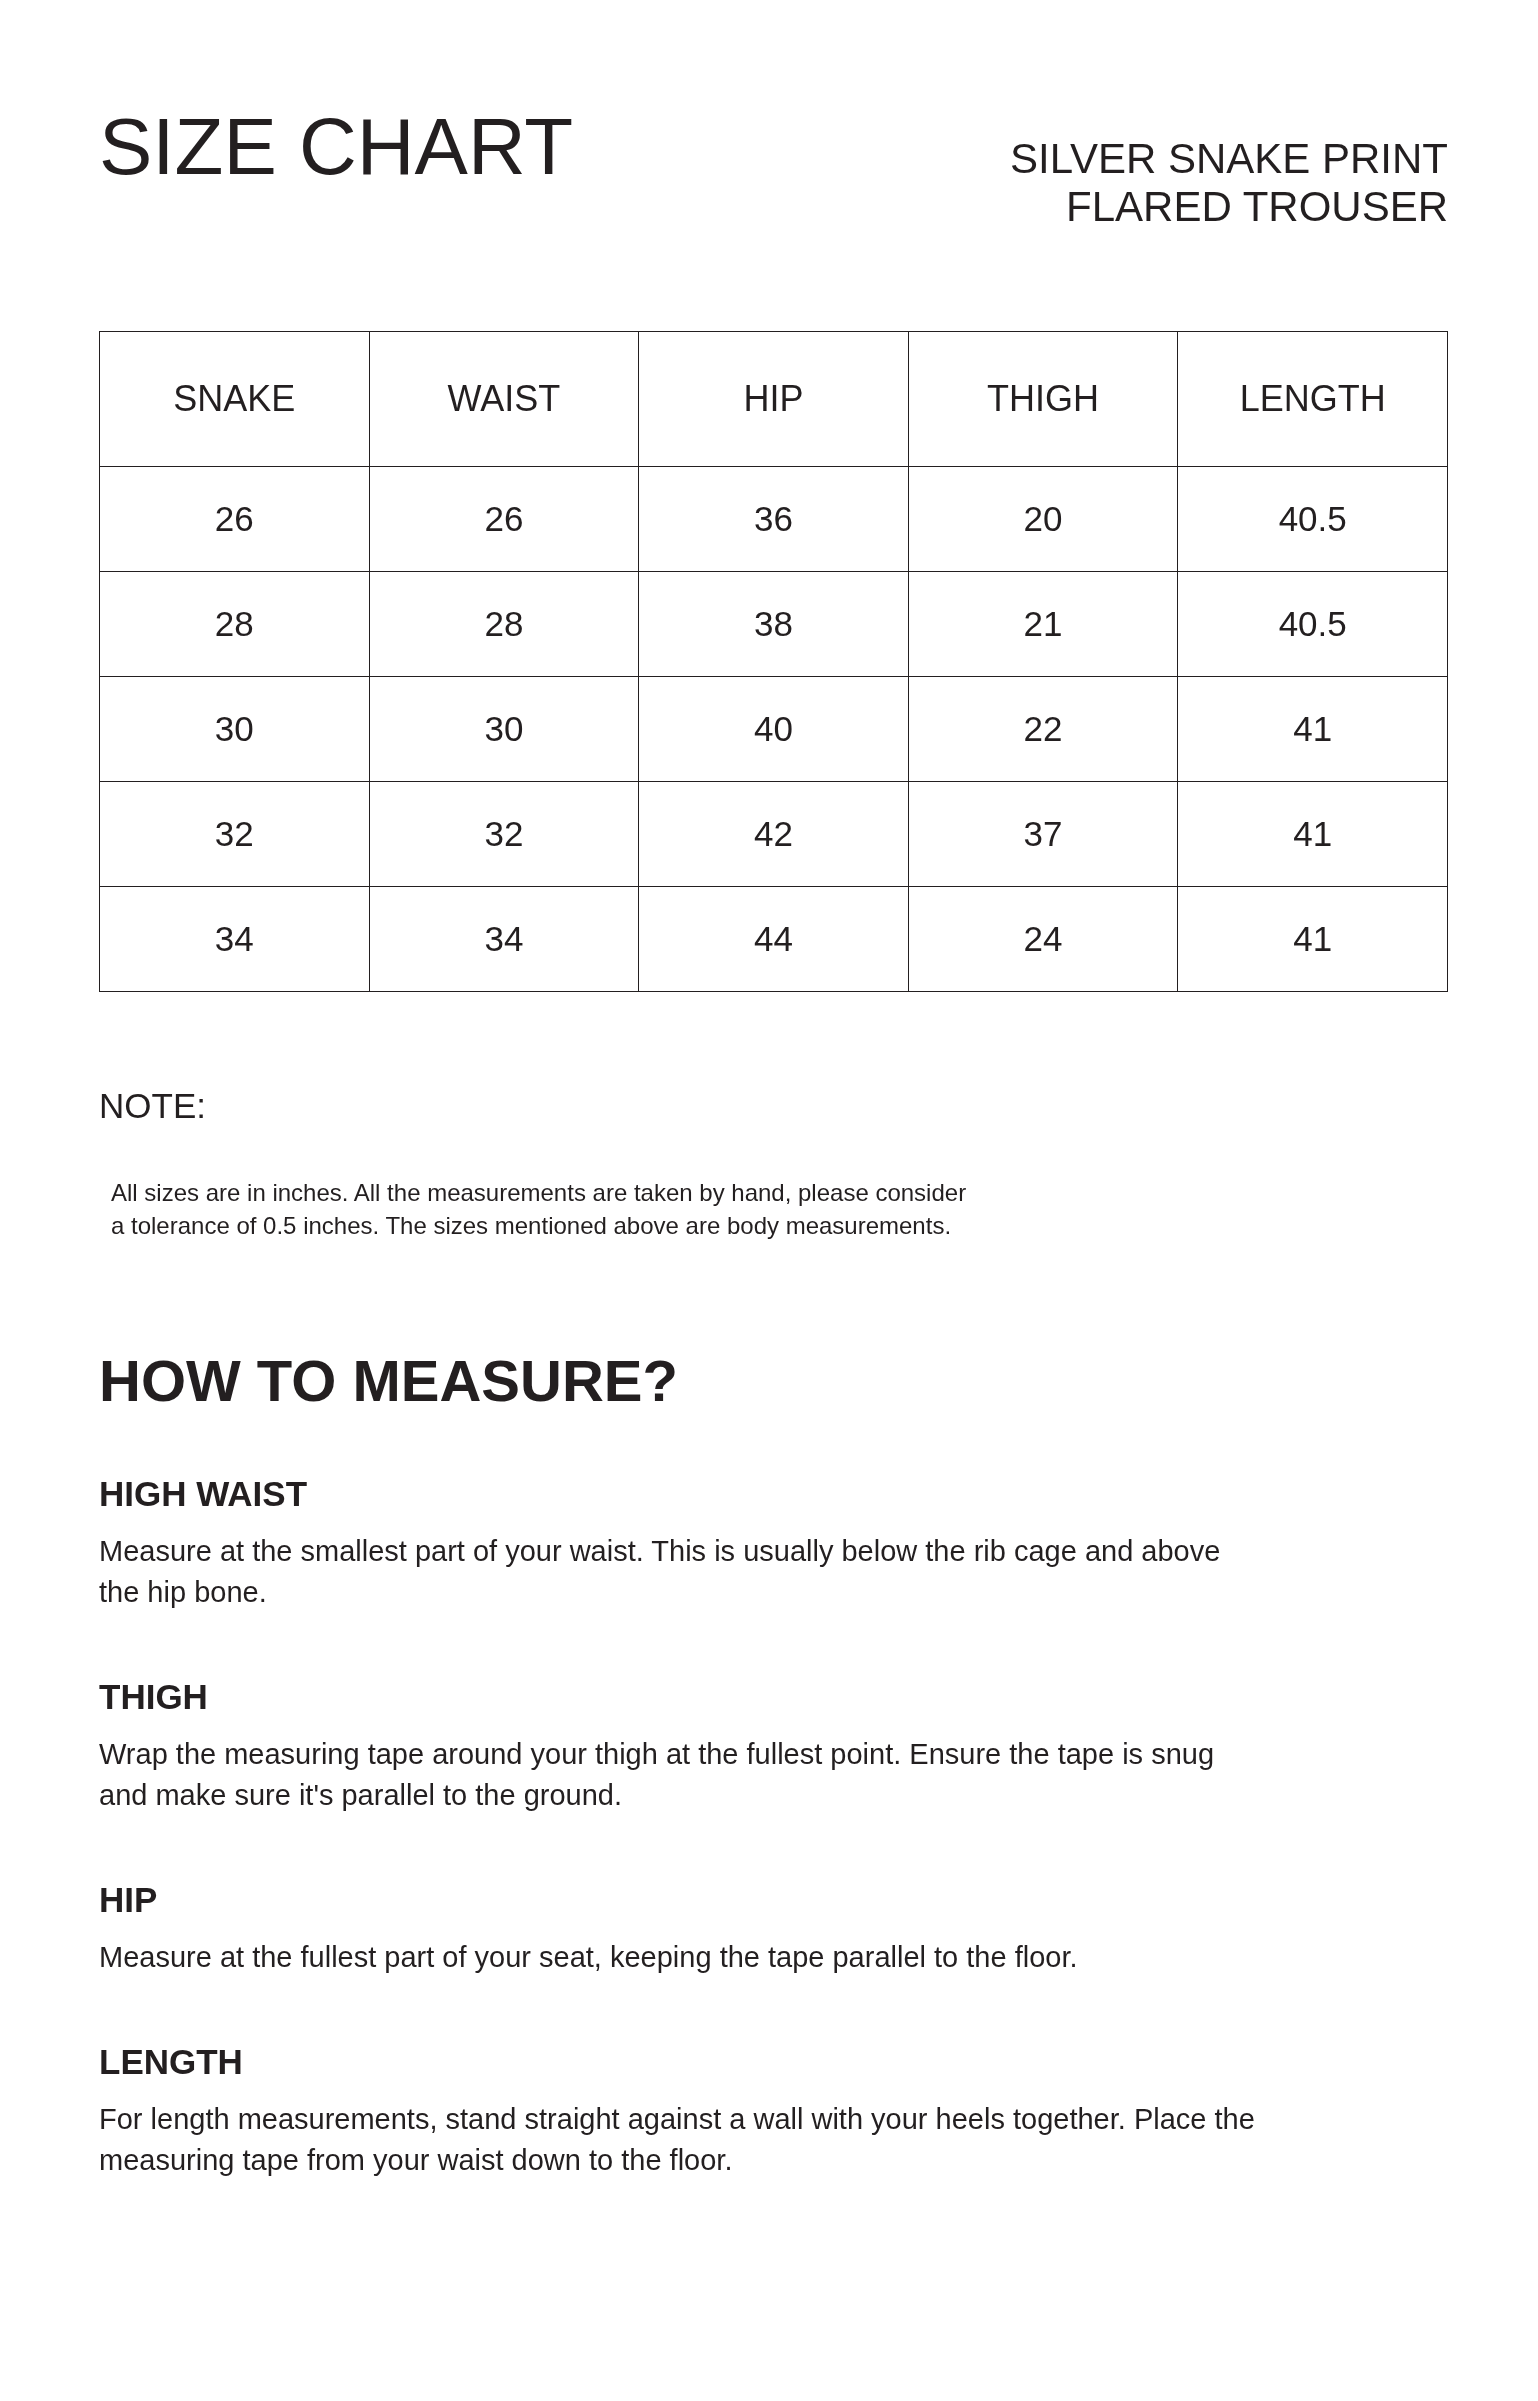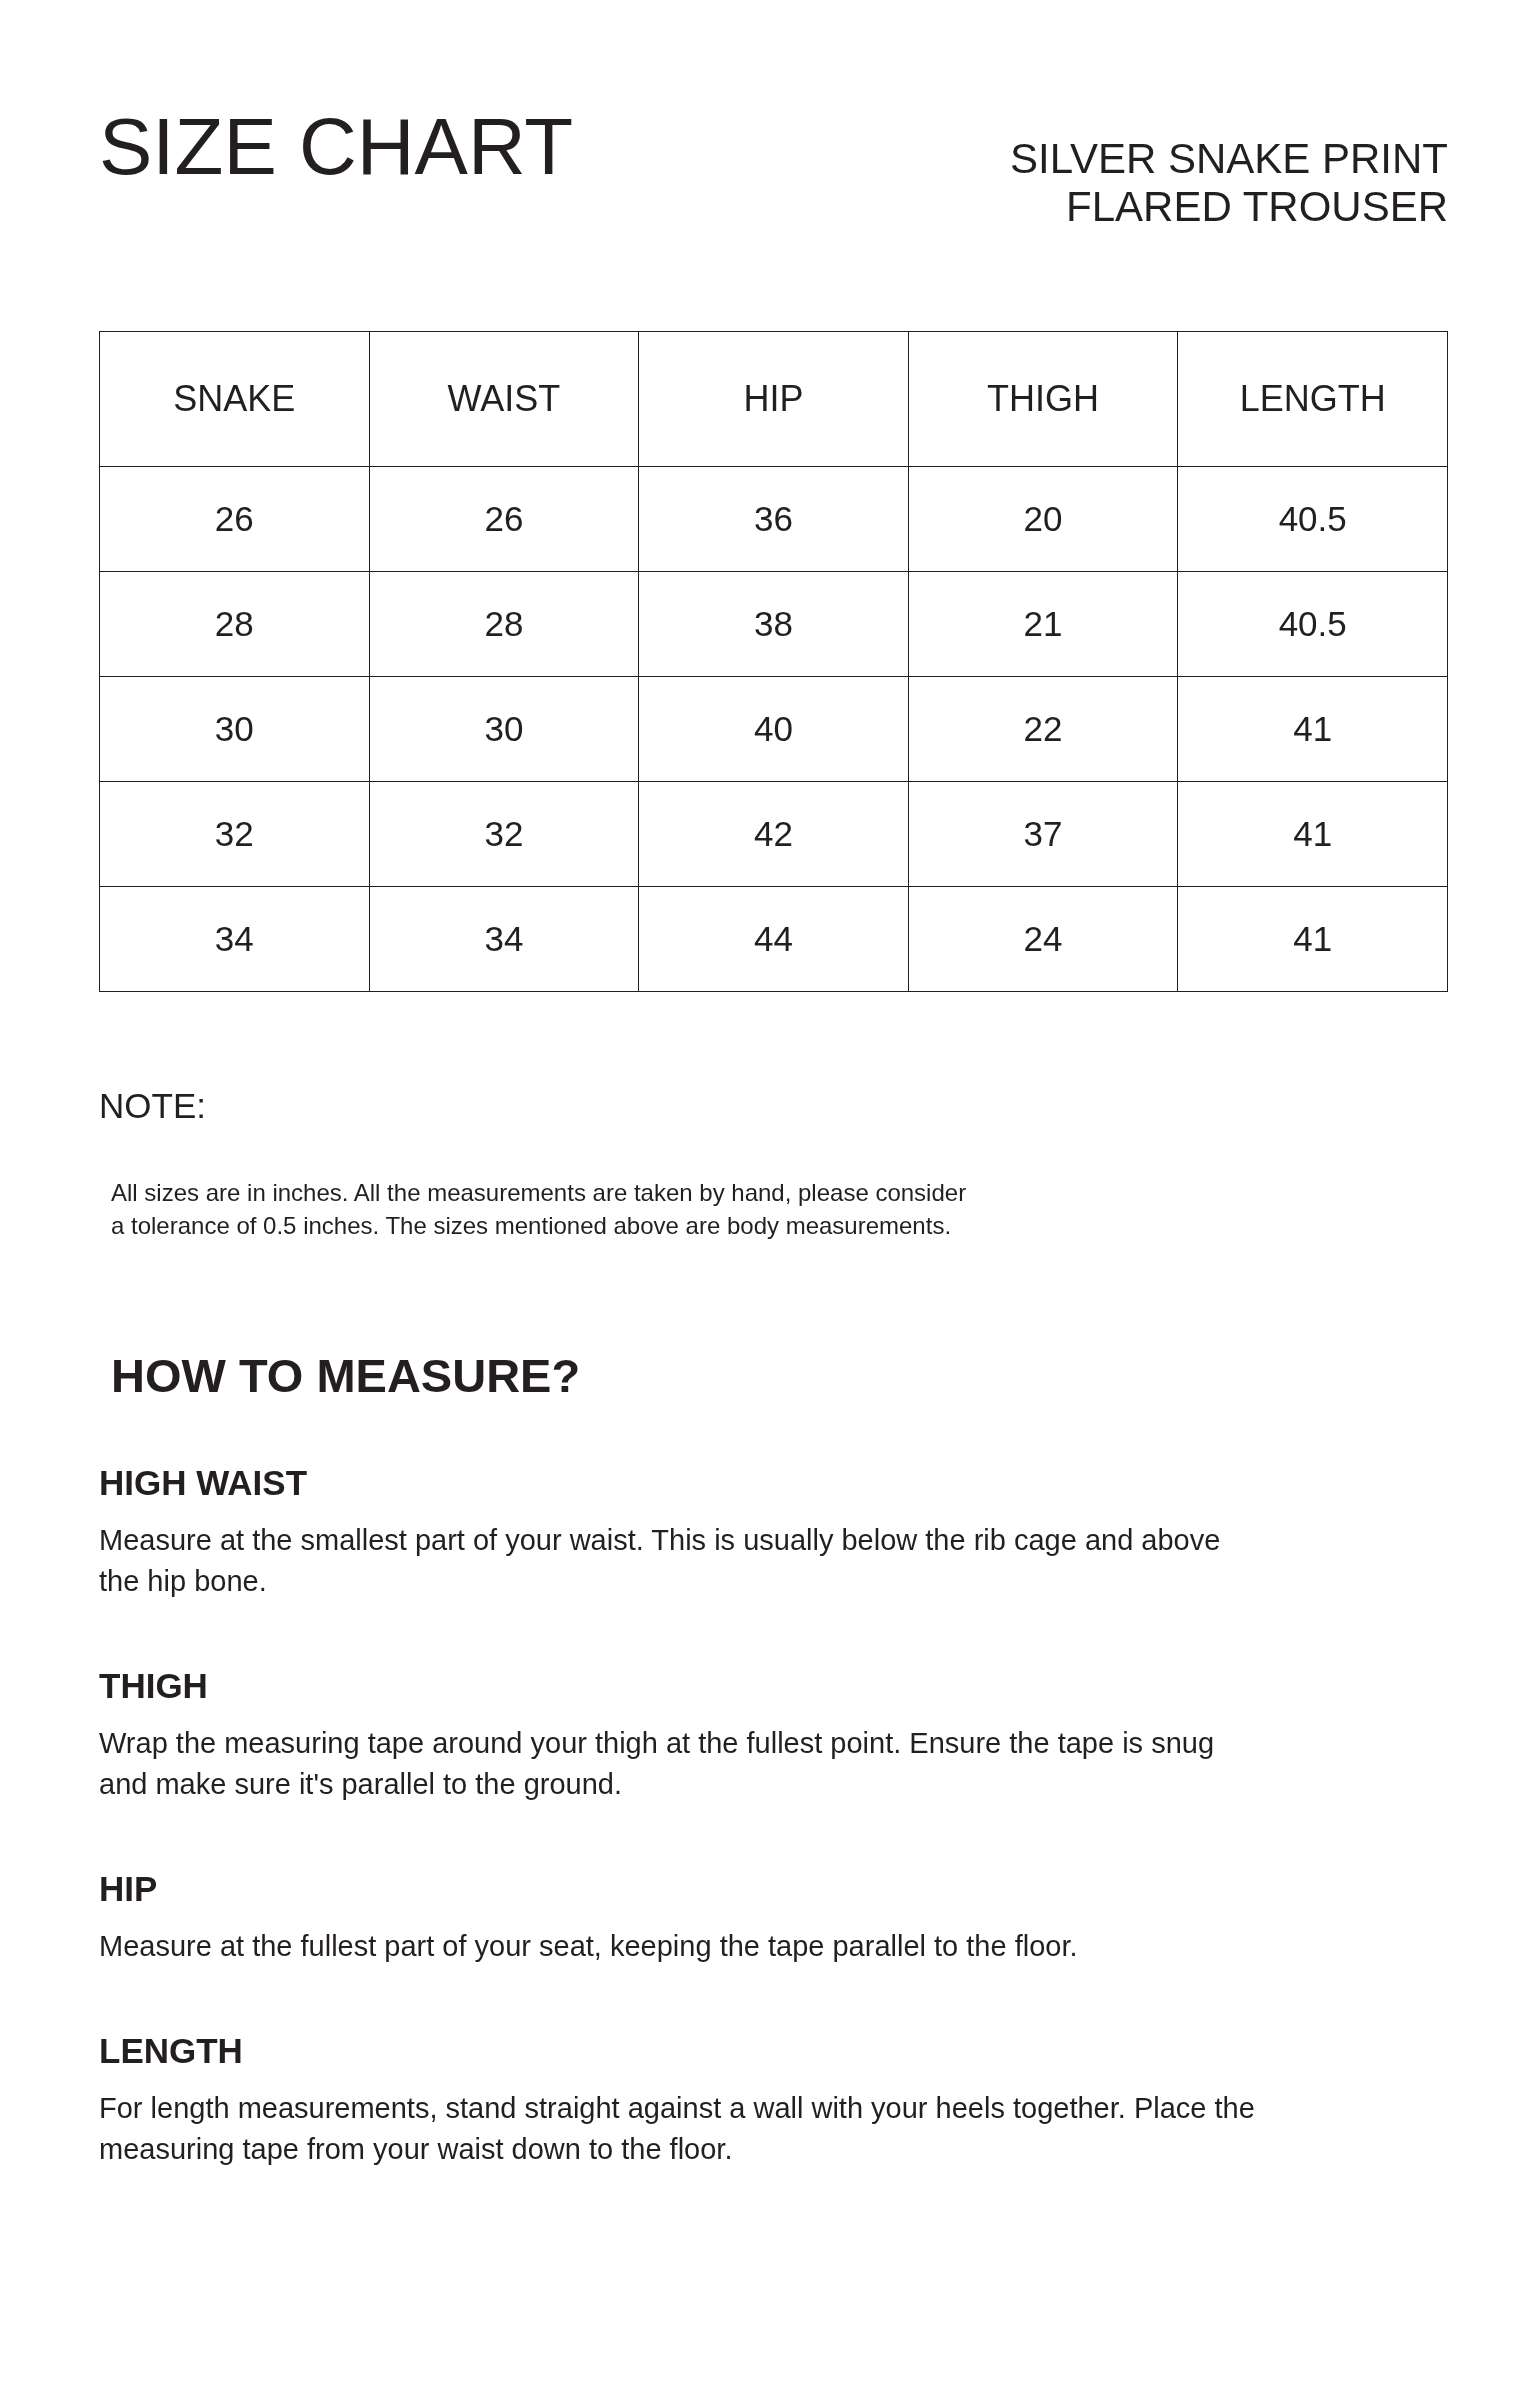--- a/index.html
+++ b/index.html
@@ -55,21 +55,21 @@
   .note-heading { font-size: 35px; font-weight: 400; line-height: 1; margin: 0; }
   .note-body {
     font-size: 24px;
     line-height: 33px;
     margin: 53px 0 0 12px;
     white-space: pre-line;
   }
 
   
   .how-to { margin-top: 110px; }
-  .how-to-heading { font-size: 47px; font-weight: 700; line-height: 1; margin: 12px; }
+  .how-to-heading { font-size: 58px; font-weight: 700; line-height: 1; margin: 0; }
   .measure-section { margin-top: 66px; }
   .measure-heading { font-size: 35px; font-weight: 700; line-height: 1; margin: 0; }
   .measure-body {
     font-size: 29px;
     line-height: 41px;
     margin: 20px 0 0 0;
     white-space: pre-line;
   }
 </style>
 </head>

